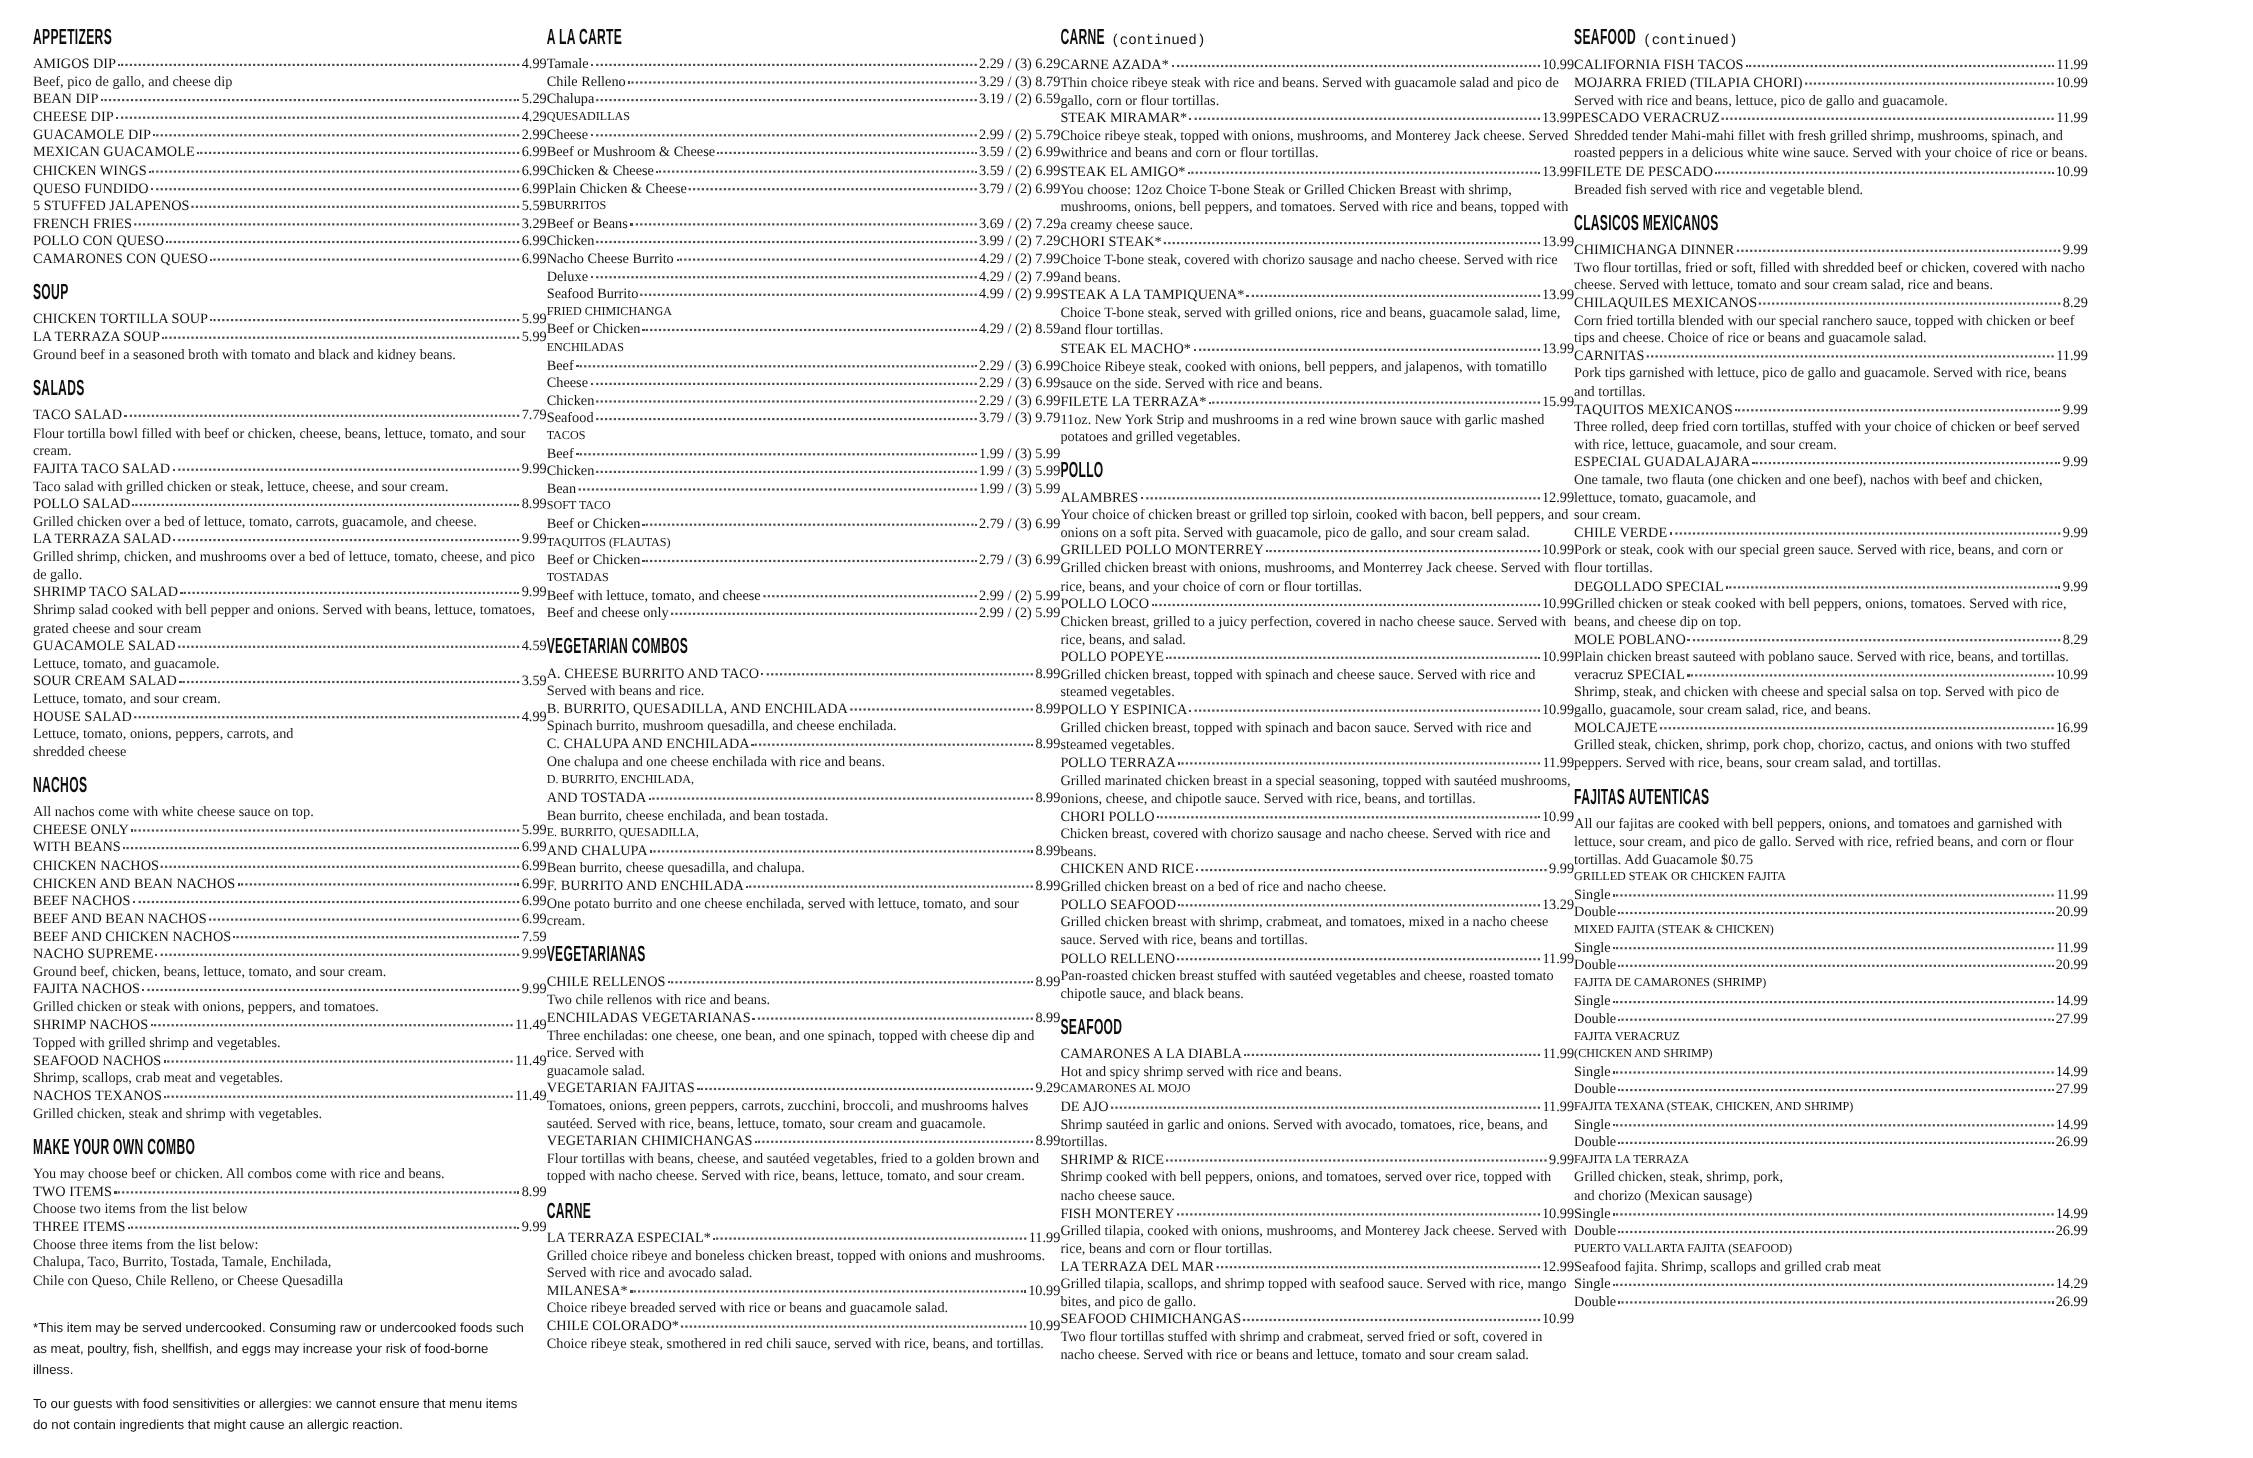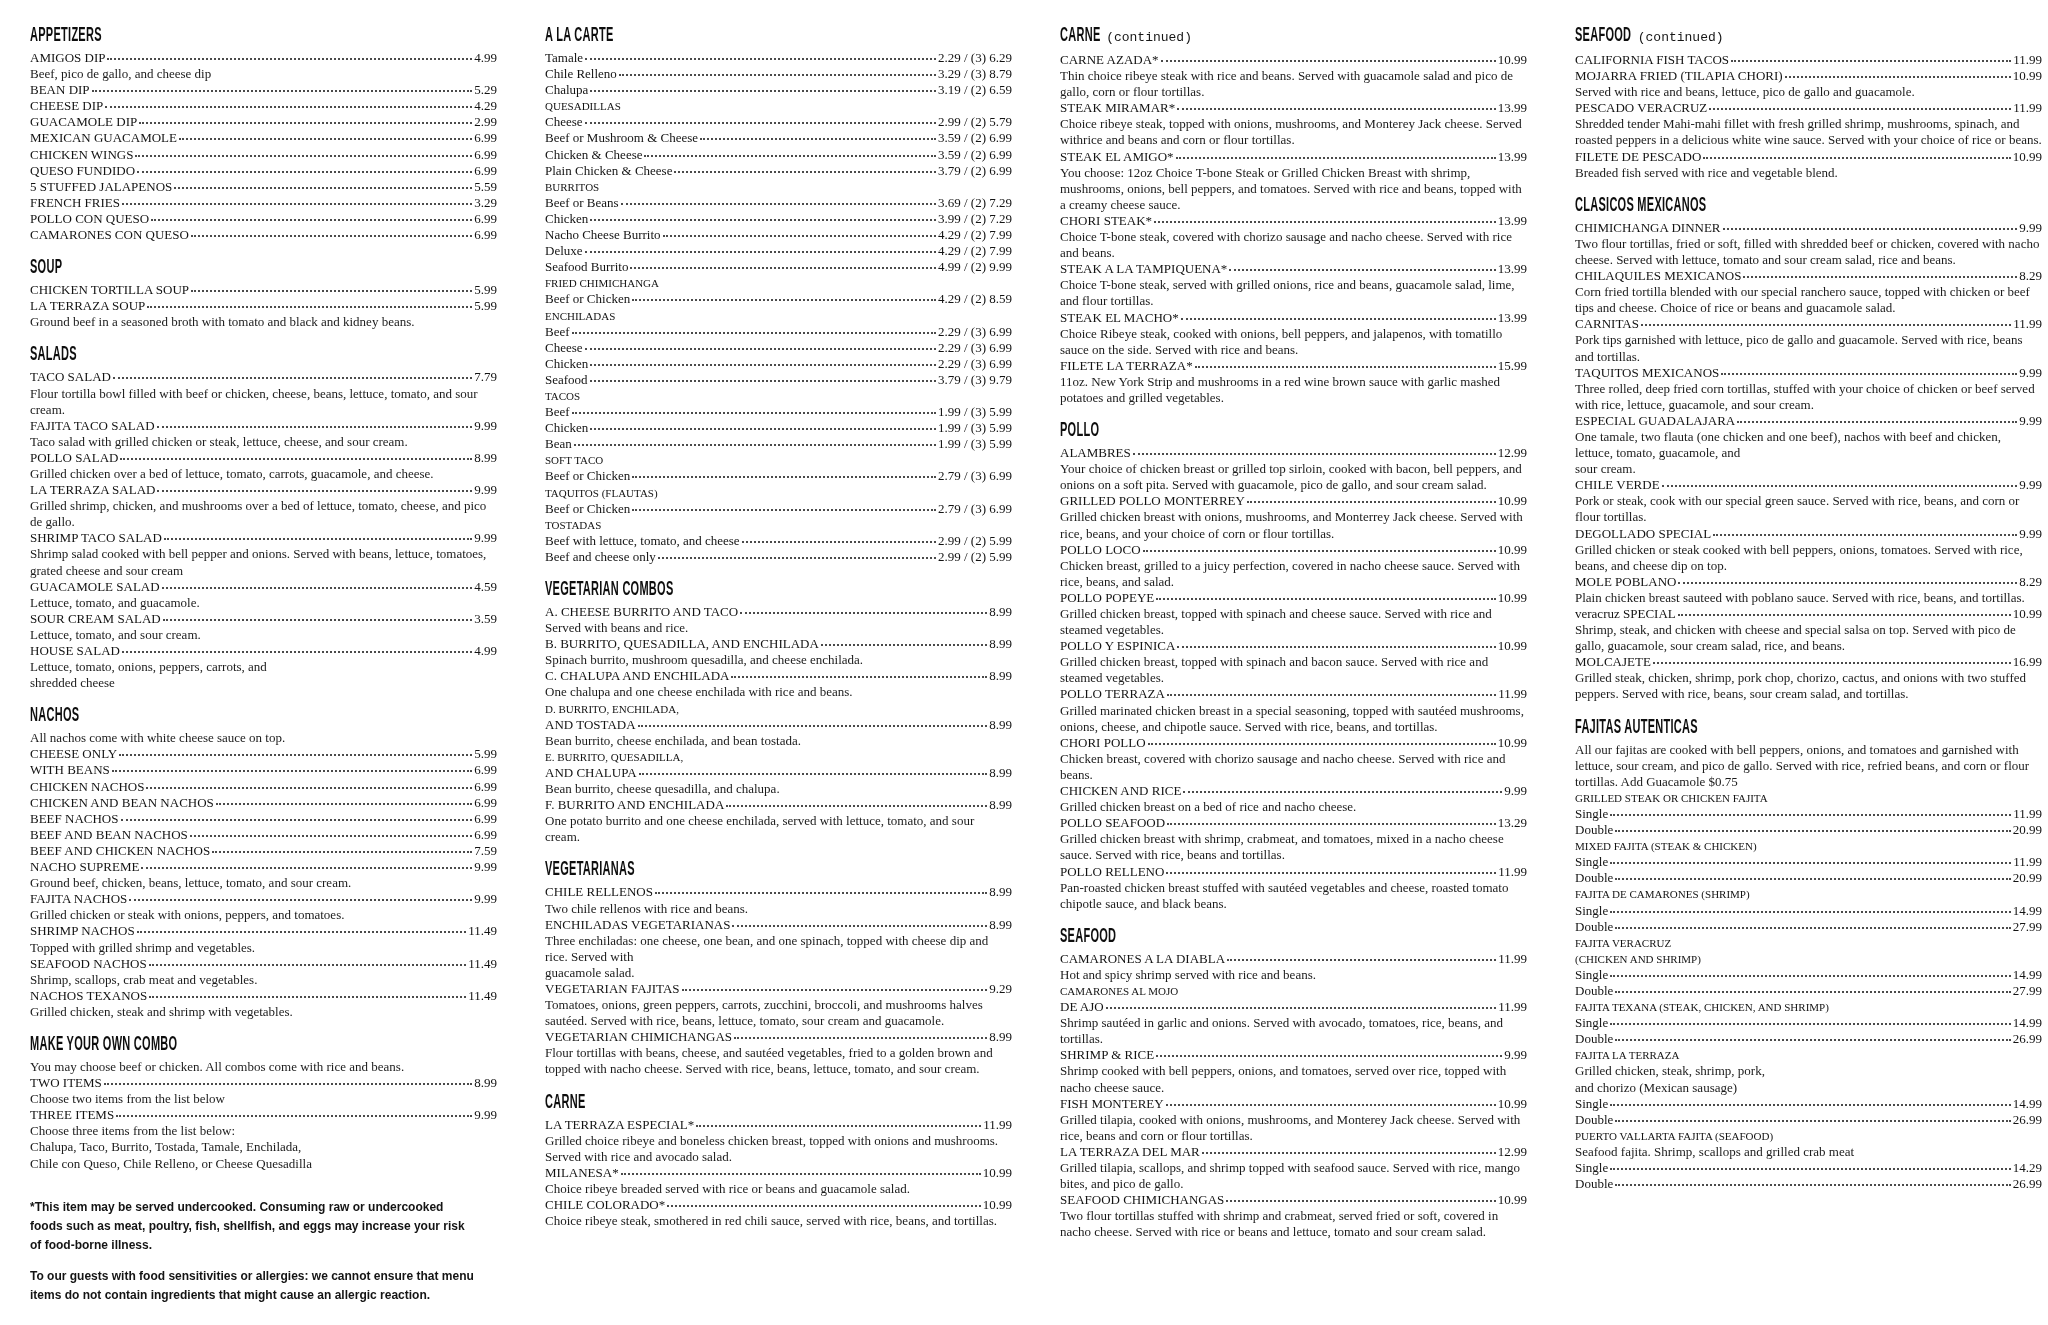--- a/index.html
+++ b/index.html
@@ -5,21 +5,20 @@
   html,body{margin:0;padding:0;background:#ffffff;}
   body{
     width:2048px;height:1325px;overflow:hidden;
     font-family:"Liberation Serif","DejaVu Serif",serif;
     color:#151515;
   }
   #menu-root{
     display:flex;
     padding:24px 12px 0 30px;
     box-sizing:border-box;
-    gap:48px;
   }
   .col{width:467px;flex:0 0 467px;}
   .sec{display:block;}
   .heading{margin:13px 0 4px 0;line-height:20px;white-space:nowrap;}
   .sec:first-child .heading{margin-top:0;}
   .htext{
     display:inline-block;
     font-family:"Liberation Sans","DejaVu Sans",sans-serif;
     font-weight:800;
     font-size:20px;
@@ -38,21 +37,21 @@
   .dots{flex:1 1 auto;position:relative;margin:0 2px;min-width:8px;}
   .dots::after{
     content:"";position:absolute;left:0;right:0;bottom:2px;
     border-bottom:2px dotted #4a4a4a;
   }
   .price{white-space:nowrap;color:#131313;}
   .desc{font-size:13px;line-height:16.1px;color:#1b1b1b;}
   .caps{font-size:11px;line-height:16.1px;color:#131313;}
   .note{
     font-family:"Liberation Sans","DejaVu Sans",sans-serif;
-    font-weight:700;font-size:12px;line-height:1.58;
+    font-weight:400;font-size:12px;line-height:1.58;
     color:#141414;max-width:447px;margin:0;
   }
   .note + .note{margin-top:13px;}
   .notes-wrap{margin-top:26px;}
 </style>
 </head>
 <body>
 
 <div id="menu-root">
     <div class="col">

